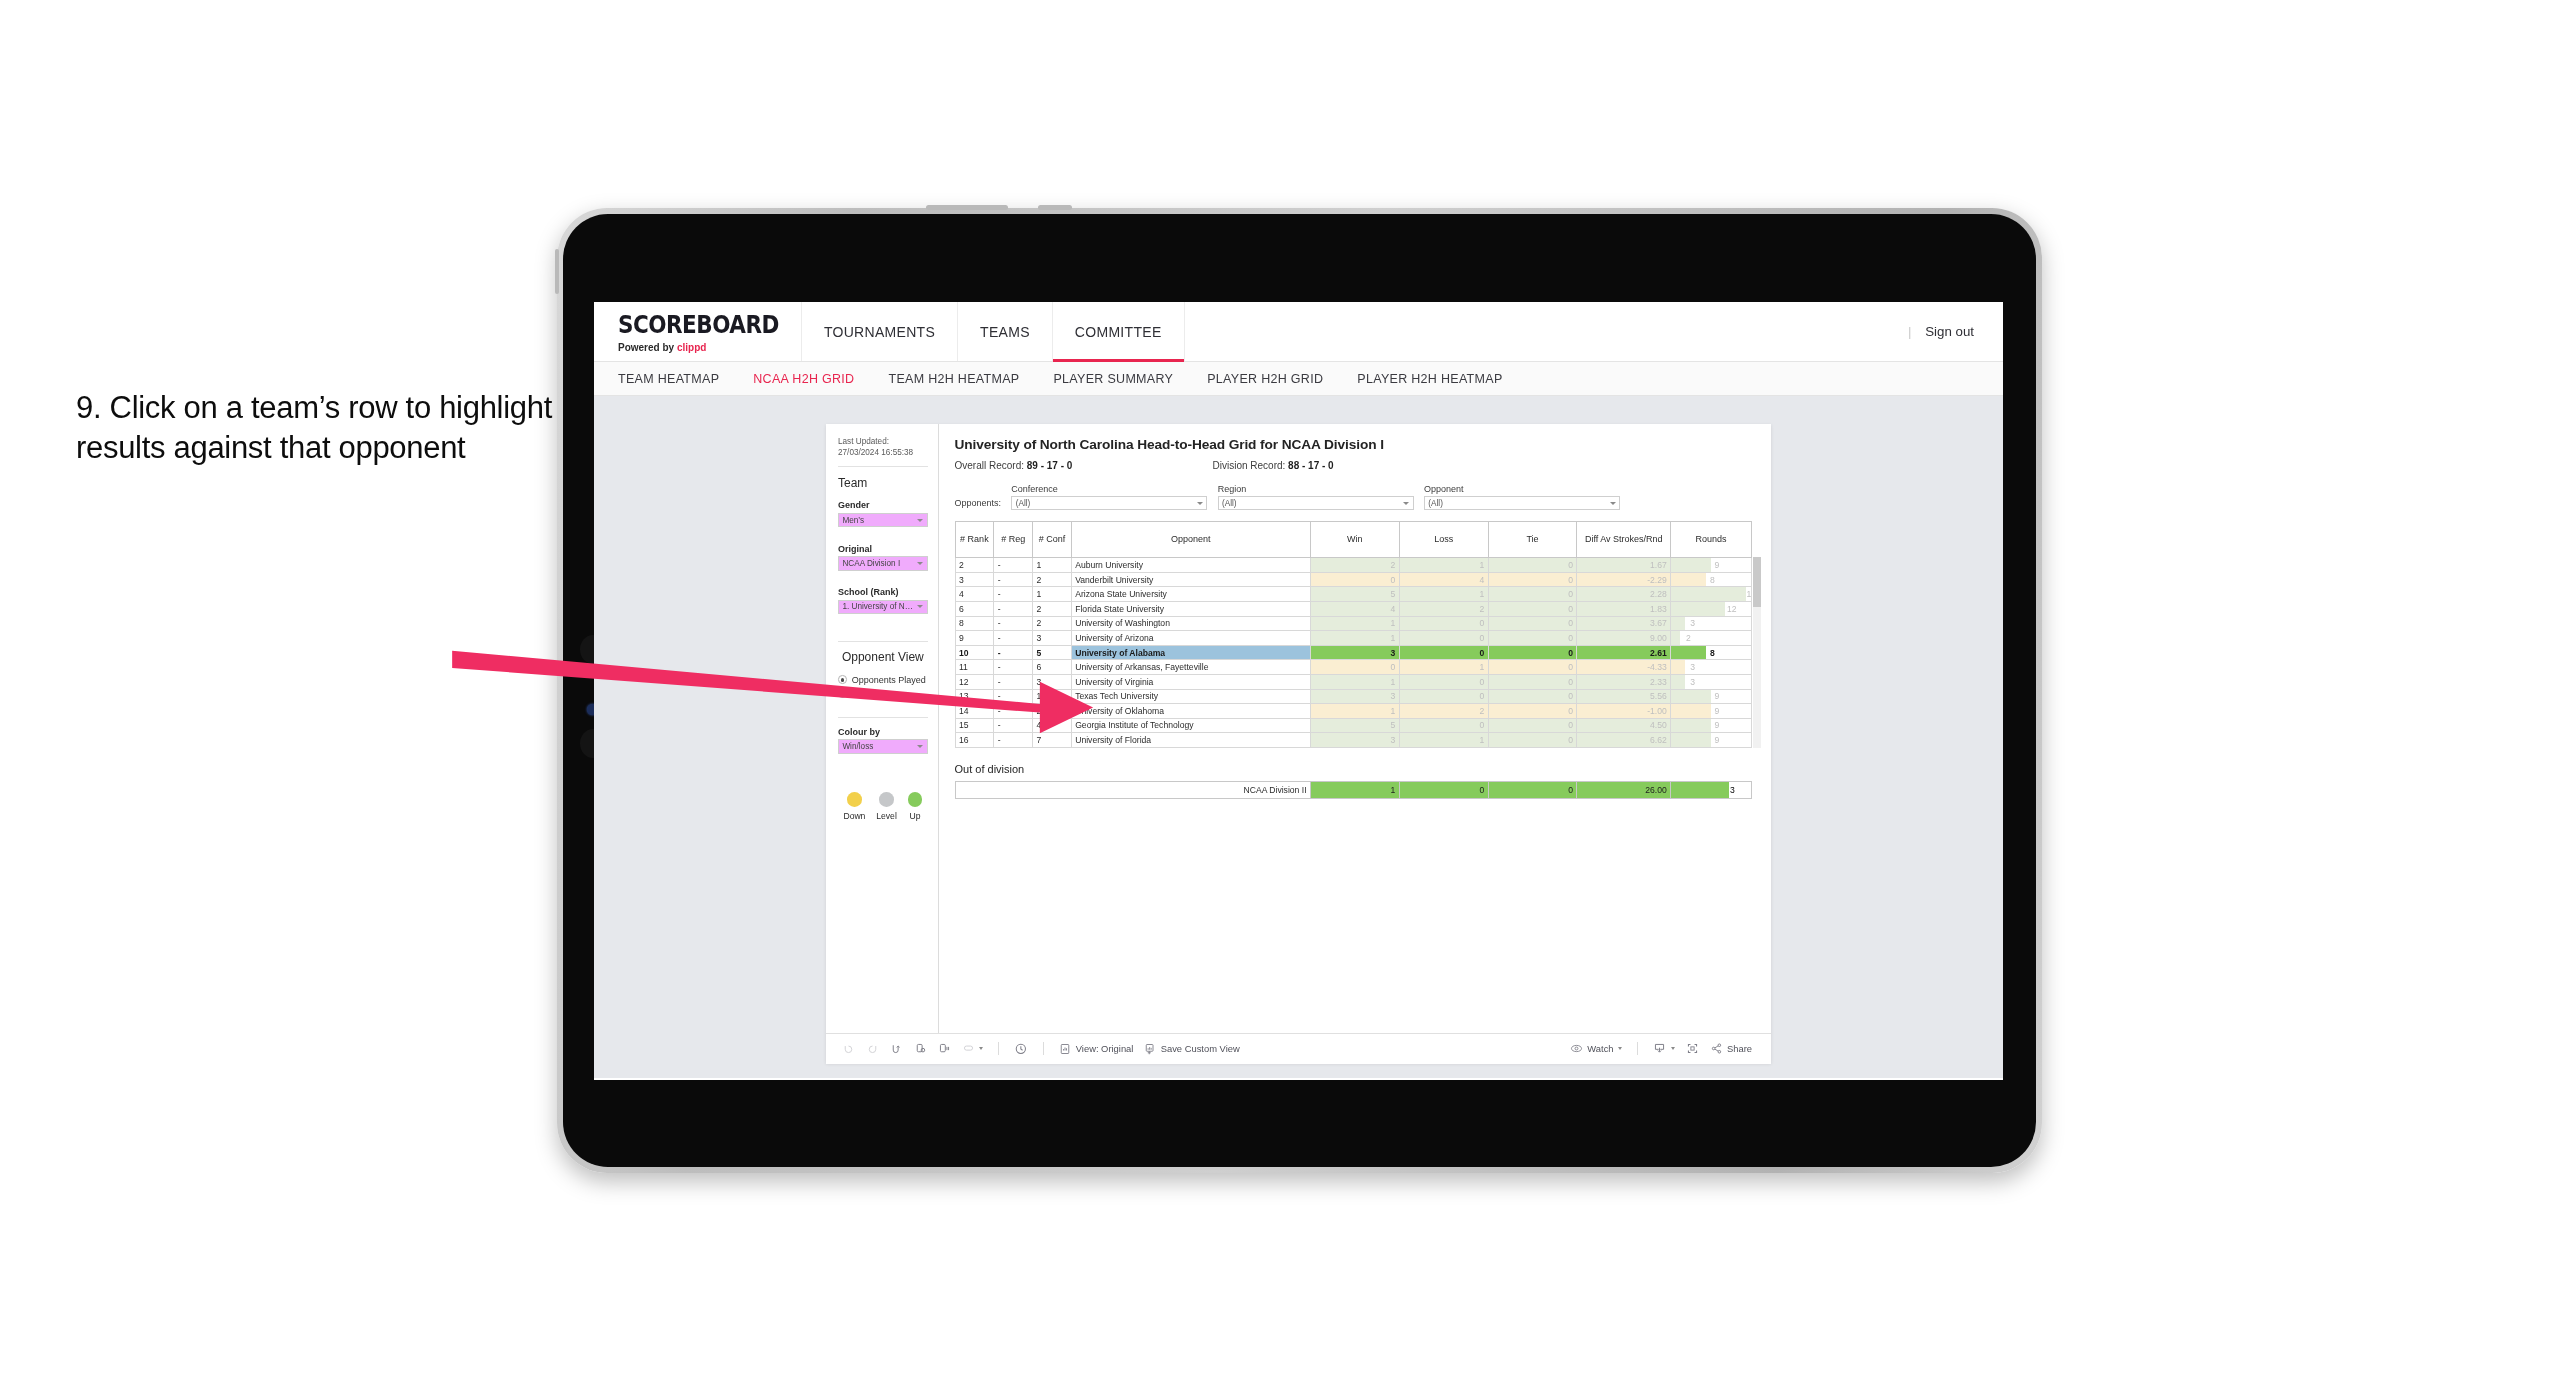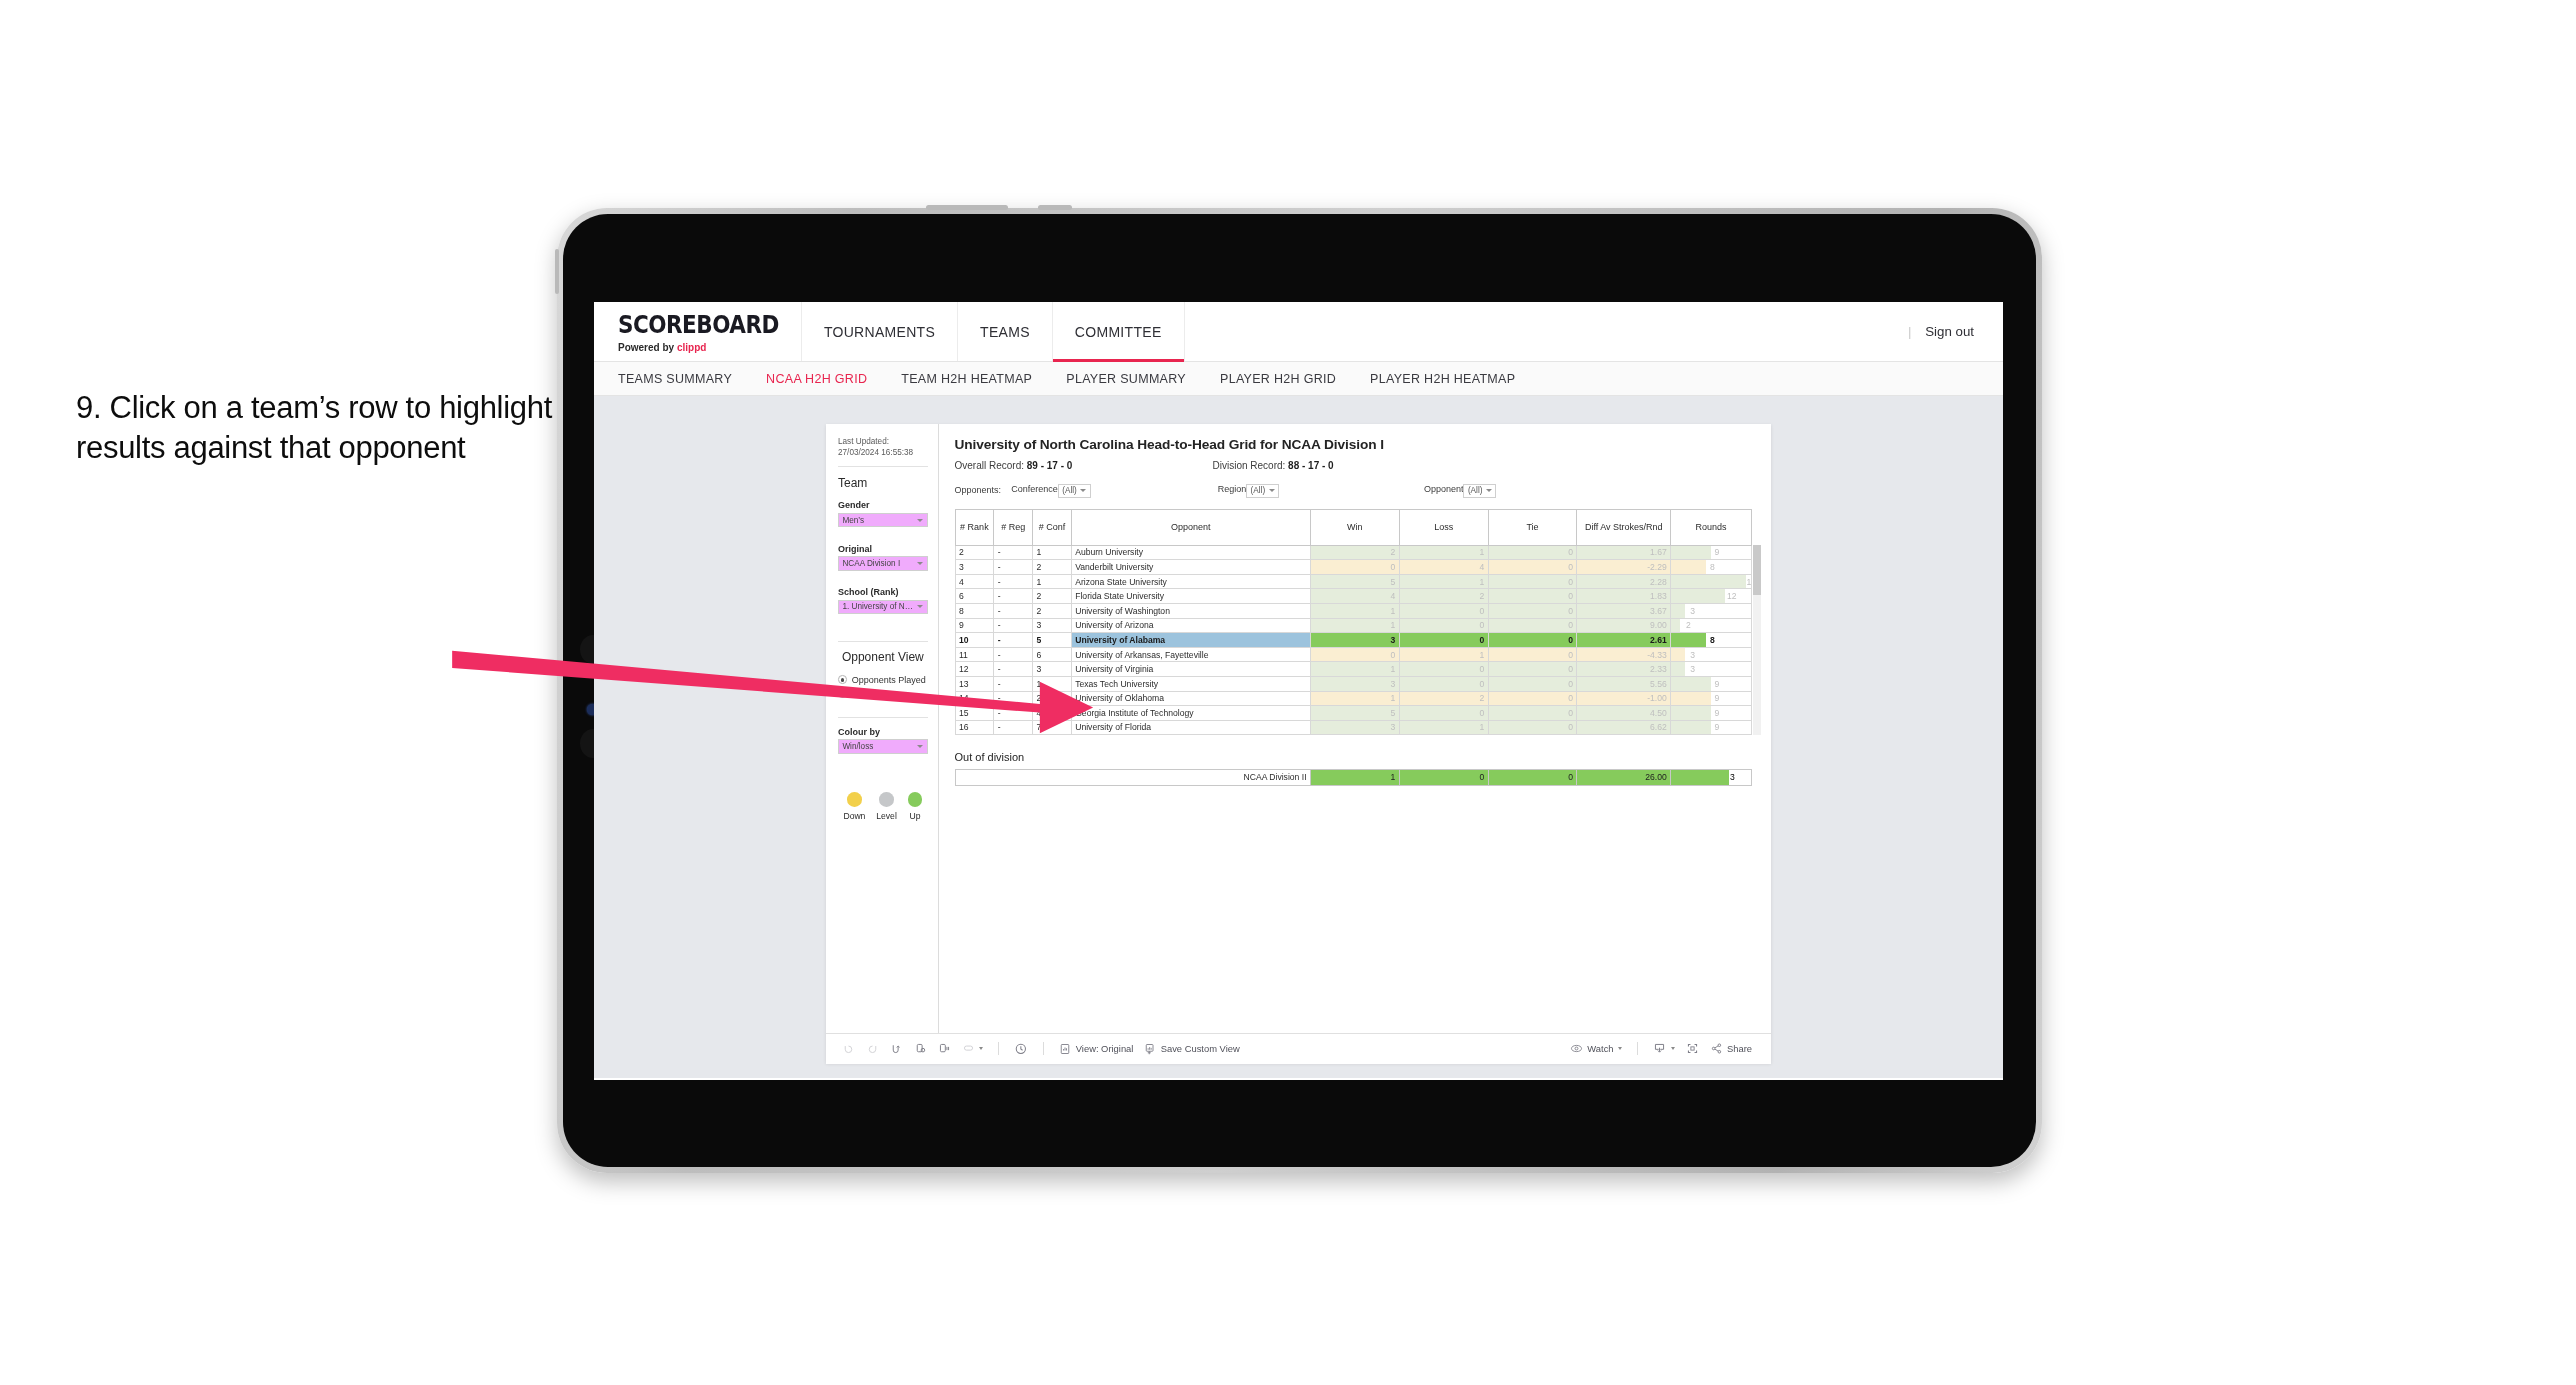--- a/index.html
+++ b/index.html
@@ -307,21 +307,21 @@
   #records .rec { width: 258px; }
   #records b { font-weight: 700; color: #1e1e1e; }
 
   #filters {
     display: flex;
     align-items: flex-end;
     gap: 10.3px;
     margin-bottom: 11px;
   }
   #filters-label { font-size: 9px; color: #3c3c3c; padding-bottom: 2.6px; }
-  .filter-group { display: flex; flex-direction: row; }
+  .filter-group { display: flex; flex-direction: column; }
   .filter-group .lbl { font-size: 9px; color: #3c3c3c; margin-bottom: 2.6px; }
   .filter-select {
     height: 13.7px;
     border: 0.9px solid #cfcfcf;
     background: #fff;
     display: flex;
     align-items: center;
     padding: 0 3.4px;
     font-size: 8.2px;
     color: #555;
@@ -487,21 +487,21 @@
       <div class="topnav-tab">TEAMS</div>
       <div class="topnav-tab active">COMMITTEE</div>
       <div id="topnav-spacer"></div>
       <div id="topnav-right">
         <span id="topnav-sep">|</span>
         <span>Sign out</span>
       </div>
     </div>
 
     <div id="subnav">
-      <div class="subnav-tab">TEAMS SUMMARY</div>
+      <div class="subnav-tab">TEAM HEATMAP</div>
       <div class="subnav-tab active">NCAA H2H GRID</div>
       <div class="subnav-tab">TEAM H2H HEATMAP</div>
       <div class="subnav-tab">PLAYER SUMMARY</div>
       <div class="subnav-tab">PLAYER H2H GRID</div>
       <div class="subnav-tab">PLAYER H2H HEATMAP</div>
     </div>
 
     <div id="workspace">
       <div id="viz">
         <div id="viz-body">

